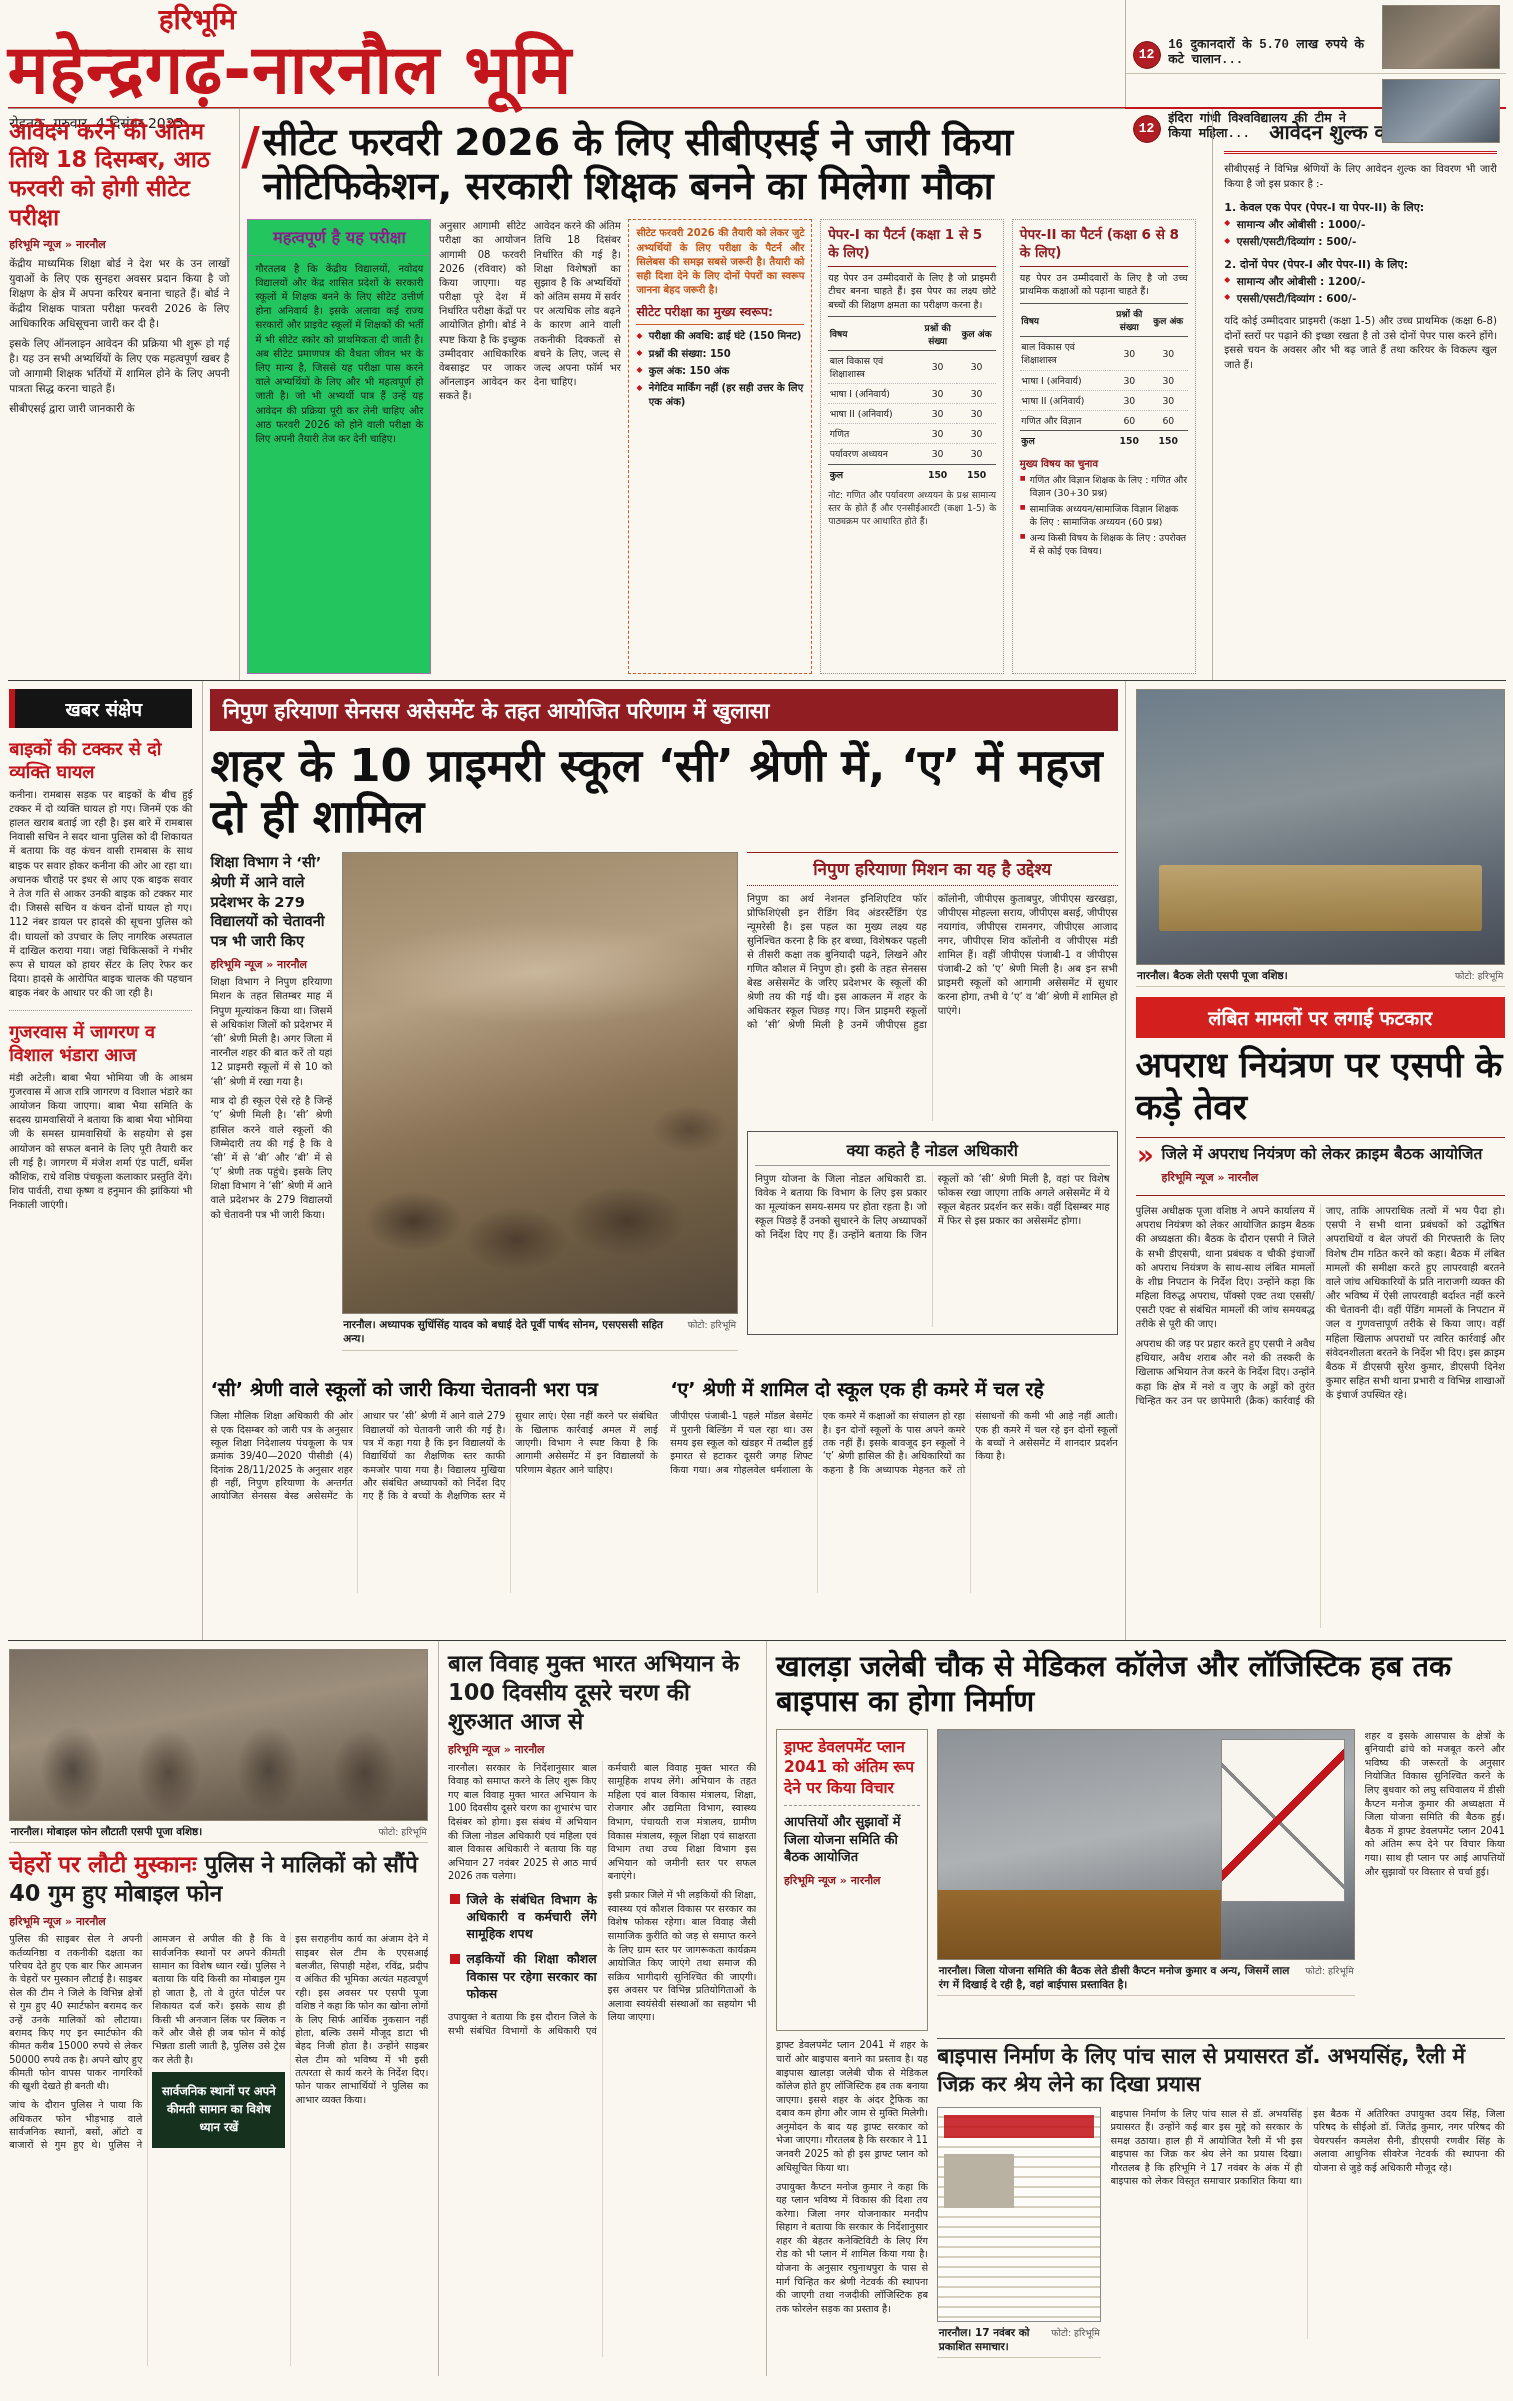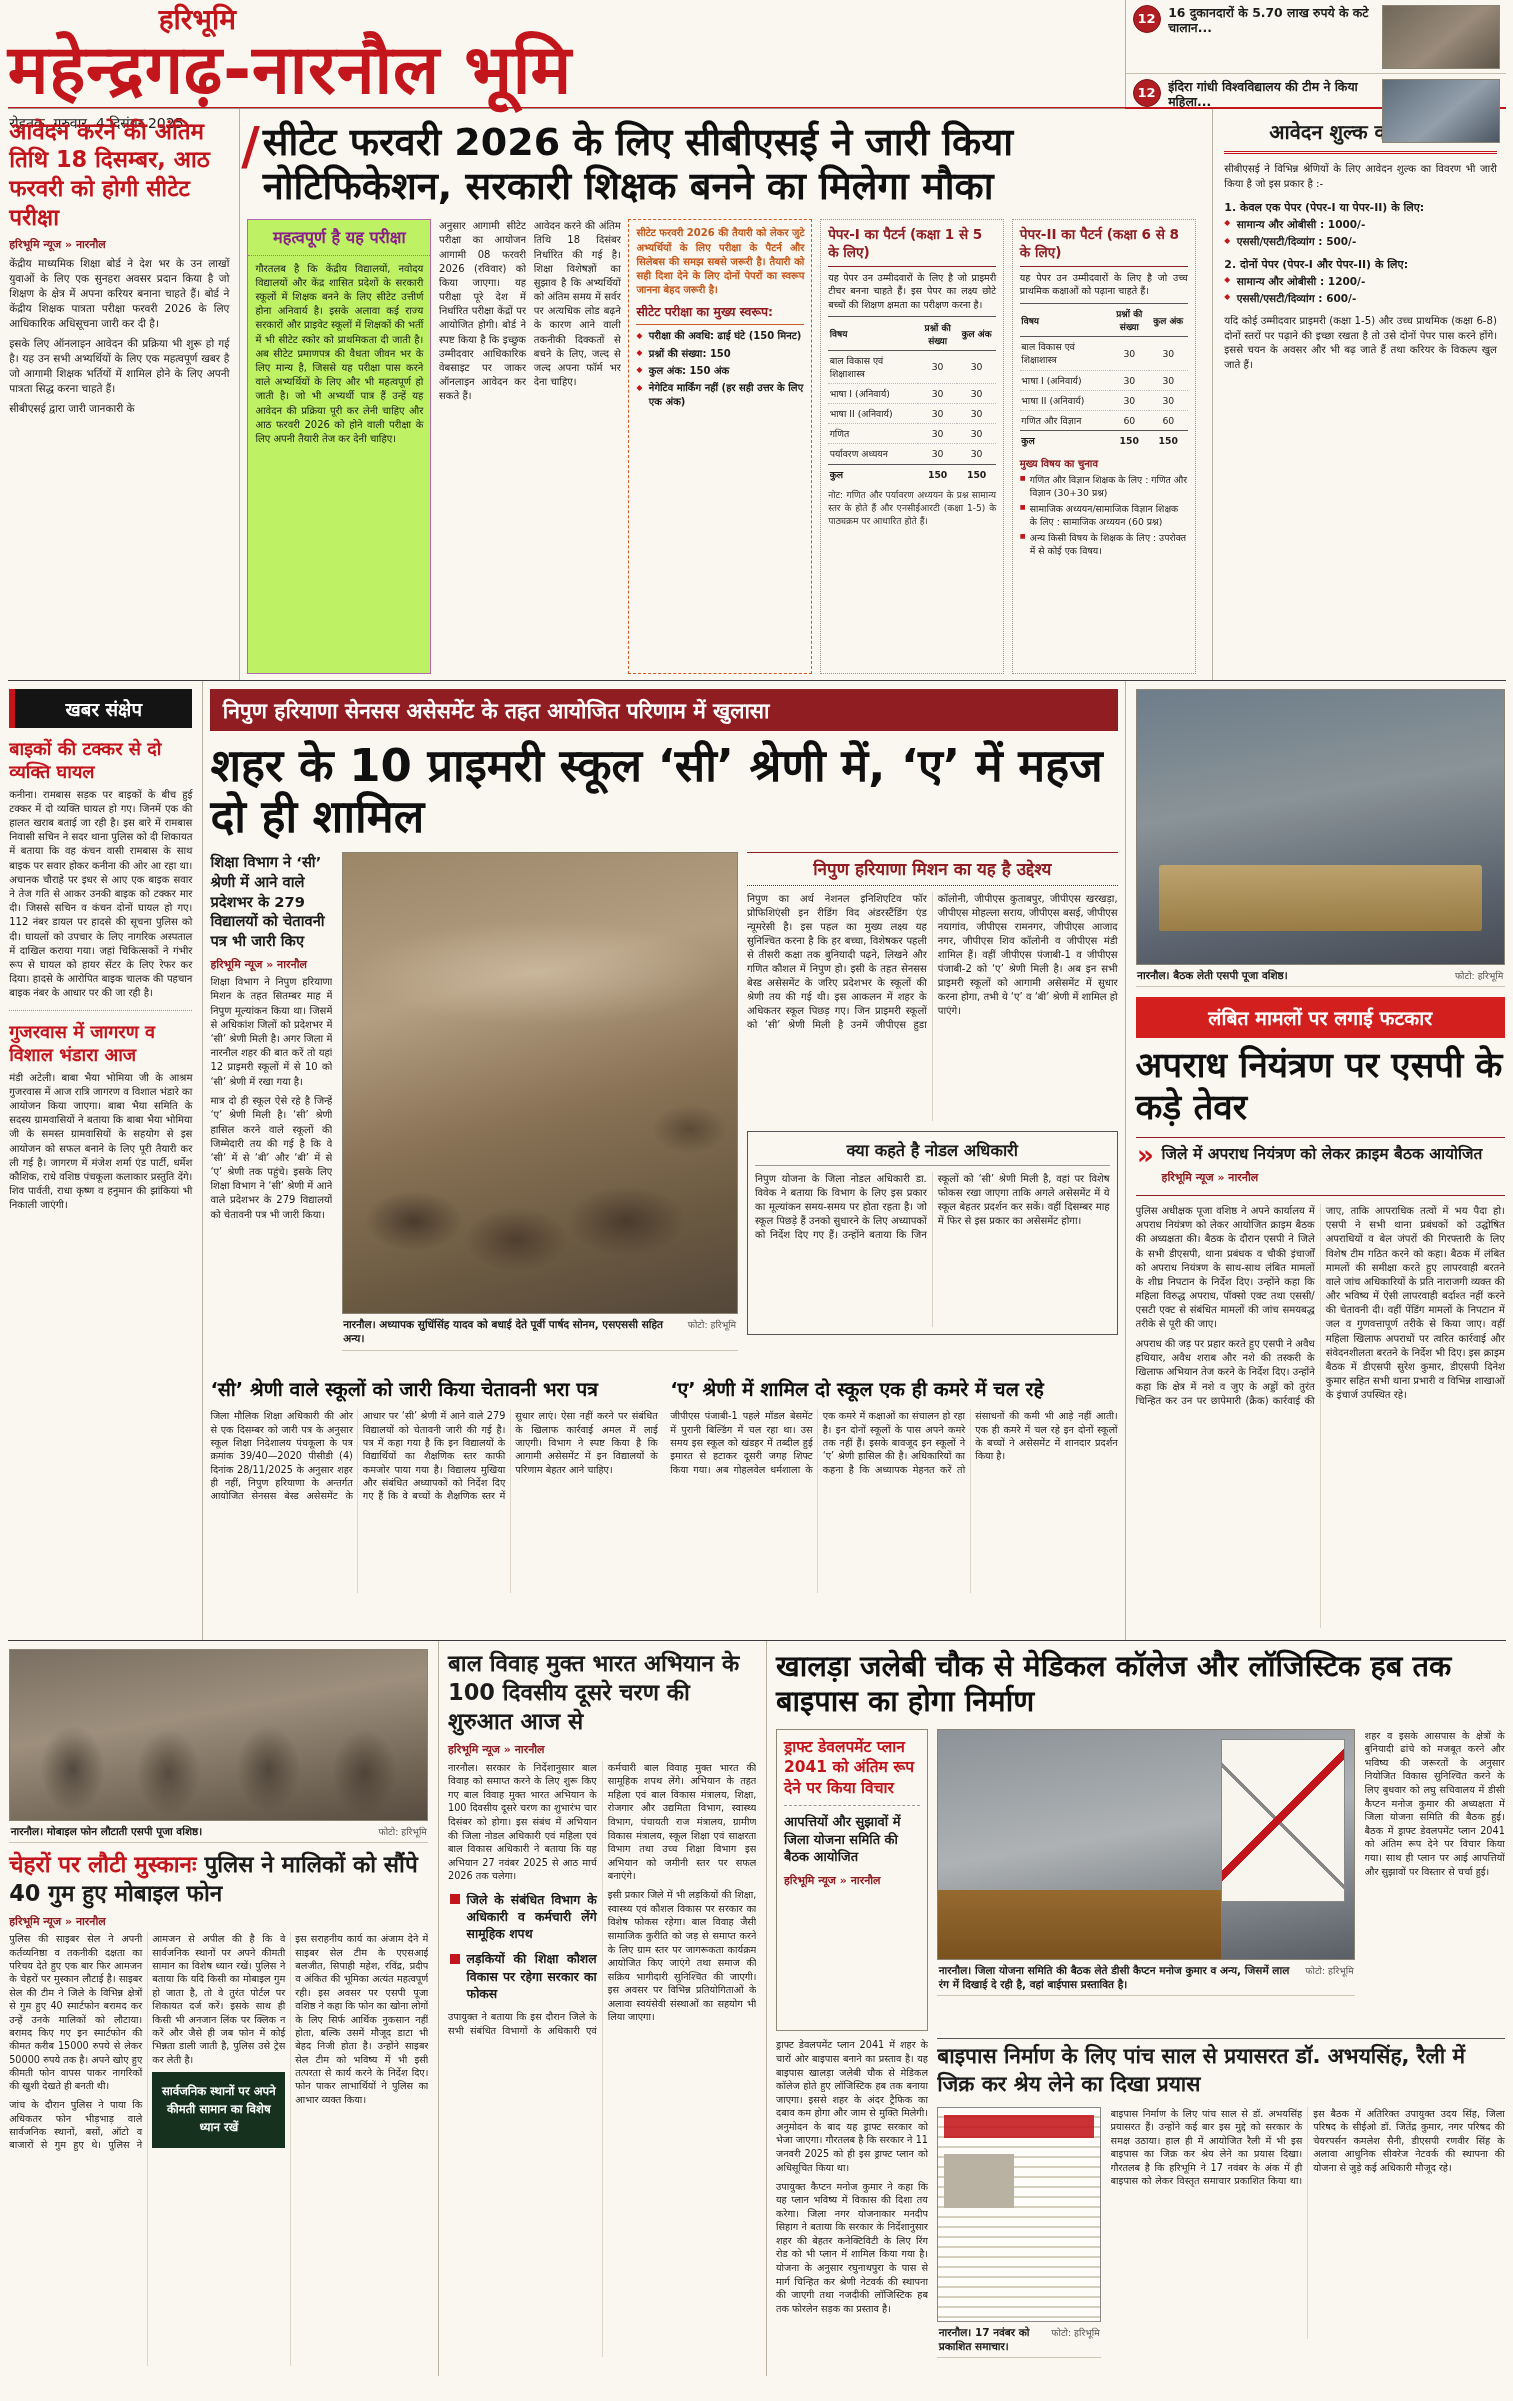--- a/index.html
+++ b/index.html
@@ -13,39 +13,39 @@
 .caption .cap-credit{font-size:9.3px;color:#555;white-space:nowrap;}
 .photo{width:100%;border:0.8px solid #8a8272;position:relative;overflow:hidden;}
 
 
 .masthead{display:flex;height:107px;}
 .mast-left{flex:1;min-width:0;padding-top:6.2px;}
 .logo{color:#c3161c;font-weight:700;font-size:28px;margin-left:151px;line-height:1;}
 .edition{color:#c3161c;font-weight:700;font-size:68px;line-height:1.0;letter-spacing:0.8px;margin-top:1.5px;}
 .dateline{font-size:14px;color:#222;border-top:0.8px solid #9a9486;margin-top:4.6px;padding:3.9px 1.5px 0;}
 .mast-briefs{width:381px;flex:none;border-left:0.8px solid #b9b2a2;display:flex;flex-direction:column;}
-.brief{flex:1;display:flex;gap:7.7px;align-items:flex-start;padding:4.6px 6.2px;}
+.brief{flex:1;display:flex;gap:7.7px;align-items:flex-end;padding:4.6px 6.2px;font-family:Liberation Mono, monospace;}
 .brief+.brief{border-top:0.8px solid #c5bfae;}
 .brief-num{width:28px;height:28px;border-radius:50%;background:#b01e23;color:#fff;font-weight:700;display:flex;align-items:center;justify-content:center;font-size:13px;flex:none;border:1.5px solid #7e1216;}
 .brief-text{font-size:12.4px;font-weight:700;line-height:1.25;flex:1;}
 .brief-photo{width:118px;height:64px;flex:none;border:0.8px solid #8a8272;}
 .brief-photo.b1{background:linear-gradient(140deg,#6f6759 0%,#9a8b7a 55%,#5d554a 100%);}
 .brief-photo.b2{background:linear-gradient(140deg,#5d6a78 0%,#93a0ac 55%,#4c5662 100%);}
 
 
 .top{display:flex;height:573px;border-top:2.3px solid #c3161c;}
 .ctet-side{width:232px;flex:none;padding:7.7px 9.3px 6.2px 1.5px;border-right:0.8px solid #b9b2a2;overflow:hidden;}
 .ctet-side h2{font-size:22.5px;line-height:1.28;color:#c3161c;font-weight:700;margin-bottom:3.1px;}
 .ctet-main{flex:1;display:flex;flex-direction:column;min-width:0;}
 h1.main{font-size:38px;line-height:1.16;font-weight:700;color:#101010;padding:11px 3.1px 11px 23px;position:relative;}
 h1.main::before{content:"/";color:#c3161c;position:absolute;left:1.5px;top:7.7px;font-size:51px;font-weight:700;}
 .ctet-cols{flex:1;display:flex;gap:7.7px;padding:0 7.7px 6.2px;overflow:hidden;}
 .tcol{width:87px;flex:none;overflow:hidden;}
 .tcol .body-text{font-size:10px;}
-.purple-box{width:184px;flex:none;border:0.8px solid #b06ab0;background:#bef264;overflow:hidden;}
+.purple-box{width:184px;flex:none;border:0.8px solid #b06ab0;background:#22c55e;overflow:hidden;}
 .purple-box .ptitle{color:#8a1f8a;font-weight:700;font-size:16.3px;text-align:center;padding:6.2px 3.1px;border-bottom:0.8px dotted #b06ab0;}
 .purple-box .pbody{padding:6.2px 7px;font-size:10px;line-height:1.42;text-align:justify;}
 .format-box{width:184px;flex:none;border:0.8px dashed #cf5a28;padding:6.2px 7px;overflow:hidden;}
 .fmt-intro{color:#c3581c;font-size:10px;line-height:1.42;text-align:justify;margin-bottom:6.2px;font-weight:700;}
 .fmt-title{font-weight:700;font-size:12.4px;color:#8f1d22;margin-bottom:4.6px;border-bottom:0.8px solid #cf5a28;padding-bottom:3.1px;}
 .fmt-item{position:relative;padding-left:12.4px;font-size:10px;font-weight:700;margin:3.9px 0;line-height:1.35;}
 .fmt-item::before{content:"◆";color:#c3161c;position:absolute;left:0;top:1.5px;font-size:7.7px;}
 .paper{width:184px;flex:none;border:0.8px dotted #9a9486;padding:6.2px 7px;overflow:hidden;}
 .paper .paper-title{color:#8f1d22;font-weight:700;font-size:13.6px;line-height:1.3;border-bottom:1.5px solid #8f1d22;padding-bottom:3.9px;margin-bottom:4.6px;}
 .paper .paper-intro{font-size:9.5px;line-height:1.4;text-align:justify;}

